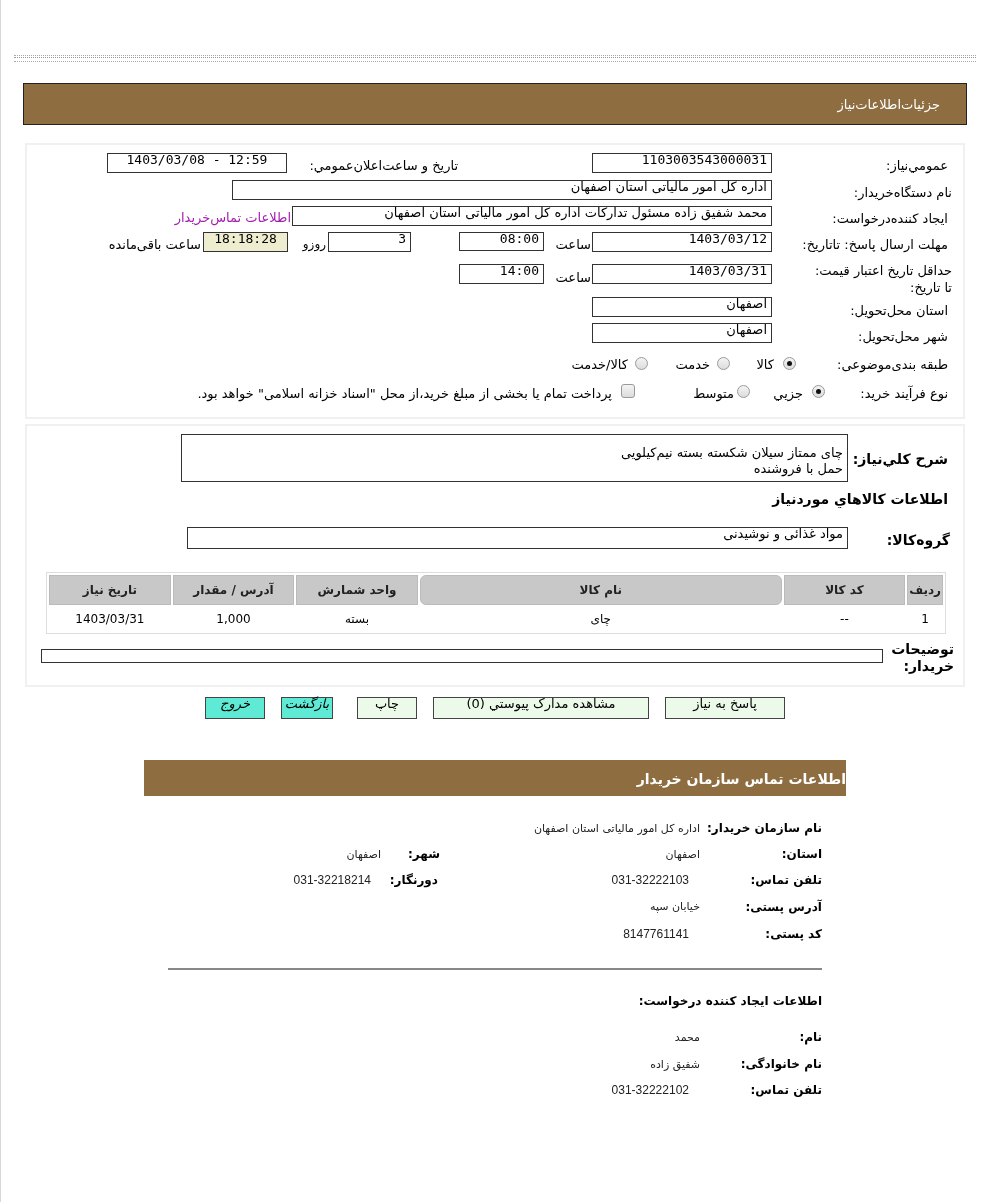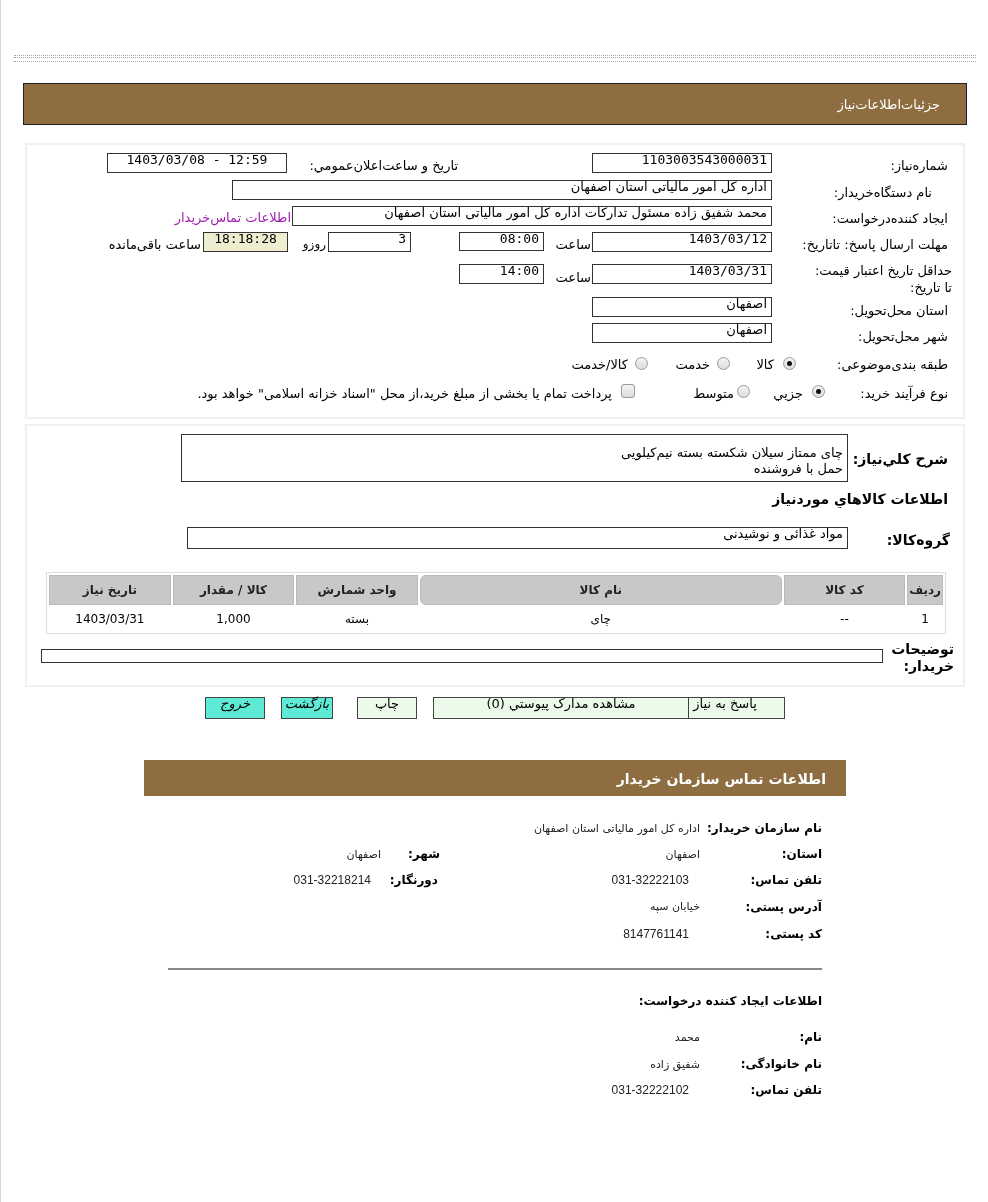--- a/index.html
+++ b/index.html
@@ -30,46 +30,46 @@
   .bold { font-weight:bold; }
   table.items { position:absolute; left:46px; top:572px; width:900px; border-collapse:separate;
                 border-spacing:2px; border:1px solid #ddd; direction:rtl; }
   table.items th { background:#c8c8c8; color:#222; font-size:12px; font-weight:bold; height:26px;
                    border:1px solid #bbb; }
   table.items td { font-size:12px; text-align:center; height:22px; }
   .btn { position:absolute; box-sizing:border-box; border:1px solid #444; height:22px;
          font-size:13px; text-align:center; line-height:12px; direction:rtl; cursor:pointer; }
   .btn.green { background:#ecfbe9; }
   .btn.red { background:#5eead4;font-style:italic; }
-  .hdr2 { left:144px; top:760px; width:702px; height:36px; padding-right:20px; line-height:38px;
+  .hdr2 { left:144px; top:760px; width:702px; height:36px; line-height:38px;
           font-size:14px; font-weight:bold; }
   .ci-lbl { position:absolute; direction:rtl; text-align:right; font-size:12px; font-weight:bold; white-space:nowrap; }
   .ci-val { position:absolute; direction:rtl; text-align:right; font-size:11px; white-space:nowrap; color:#222; }
   .ci-val.num { direction:ltr; font-family:"Liberation Sans Narrow","Liberation Sans", sans-serif; font-size:12px; }
   .hr { position:absolute; left:168px; top:968px; width:654px; height:2px; background:#888; }
 </style>
 </head>
 <body>
 
 <div class="left-border"></div>
 <div class="dotted-rule"></div>
 
 <div class="brown-header hdr1">
   <span>جزئیات‌اطلاعات‌نیاز</span>
 </div>
 
 <div class="panel" style="left:25px;top:143px;width:940px;height:276px;"></div>
 
-<span class="lbl" style="right:40px;top:158px;">شماره‌نیاز:</span>
+<span class="lbl" style="right:40px;top:158px;">عمومي‌نیاز:</span>
 <div class="box ltr" style="left:592px;top:153px;width:180px;height:20px;">1103003543000031</div>
 
 <span class="lbl" style="right:530px;top:158px;">تاريخ و ساعت‌اعلان‌عمومي:</span>
 <div class="box ltr" style="left:107px;top:153px;width:180px;height:20px;text-align:center;">1403/03/08 - 12:59</div>
 
-<span class="lbl" style="right:56px;top:185px;">نام دستگاه‌خریدار:</span>
+<span class="lbl" style="right:36px;top:185px;">نام دستگاه‌خریدار:</span>
 <div class="box" style="left:232px;top:180px;width:540px;height:20px;">اداره کل امور مالیاتی استان اصفهان</div>
 
 <span class="lbl" style="right:40px;top:211px;">ایجاد کننده‌درخواست:</span>
 <div class="box" style="left:292px;top:206px;width:480px;height:20px;">محمد شفیق زاده مسئول تدارکات اداره کل امور مالیاتی استان اصفهان</div>
 <a class="lbl link" style="right:697px;top:210px;font-size:13px;">اطلاعات تماس‌خریدار</a>
 
 <span class="lbl" style="right:40px;top:237px;">مهلت ارسال پاسخ: تاتاریخ:</span>
 <div class="box ltr" style="left:592px;top:232px;width:180px;height:20px;">1403/03/12</div>
 <span class="lbl" style="right:397px;top:237px;">ساعت</span>
 <div class="box ltr" style="left:459px;top:232px;width:85px;height:19px;">08:00</div>
@@ -118,41 +118,41 @@
 <span class="lbl bold" style="right:38px;top:532px;font-size:14px;">گروه‌کالا:</span>
 <div class="box" style="left:187px;top:527px;width:661px;height:22px;">مواد غذائی و نوشیدنی</div>
 
 <table class="items">
   <thead>
     <tr>
       <th style="width:28px;">رديف</th>
       <th style="width:118px;">کد کالا</th>
       <th style="width:360px;border-radius:6px;">نام کالا</th>
       <th style="width:118px;">واحد شمارش</th>
-      <th style="width:118px;">کالا / مقدار</th>
+      <th style="width:118px;">آدرس / مقدار</th>
       <th style="width:118px;">تاریخ نیاز</th>
     </tr>
   </thead>
   <tbody>
     <tr>
       <td>1</td>
       <td>--</td>
       <td>چای</td>
       <td>بسته</td>
       <td>1,000</td>
       <td>1403/03/31</td>
     </tr>
   </tbody>
 </table>
 
 <span class="lbl bold" style="right:34px;top:641px;width:64px;white-space:normal;line-height:17px;font-size:14px;">توضیحات خریدار:</span>
 <div class="box" style="left:41px;top:649px;width:842px;height:14px;"></div>
 
 <div class="btn green" style="left:665px;top:697px;width:120px;">پاسخ به نیاز</div>
-<div class="btn green" style="left:433px;top:697px;width:256px;text-align:center;">مشاهده مدارک پیوستي (0)</div>
+<div class="btn green" style="left:433px;top:697px;width:216px;text-align:center;">مشاهده مدارک پیوستي (0)</div>
 <div class="btn green" style="left:357px;top:697px;width:60px;">چاپ</div>
 <div class="btn red" style="left:281px;top:697px;width:52px;">بازگشت</div>
 <div class="btn red" style="left:205px;top:697px;width:60px;">خروج</div>
 
 <div class="brown-header hdr2">
   <span>اطلاعات تماس سازمان خریدار</span>
 </div>
 
 <span class="ci-lbl" style="right:166px;top:821px;">نام سازمان خریدار:</span>
 <span class="ci-val" style="right:288px;top:822px;">اداره کل امور مالیاتی استان اصفهان</span>

